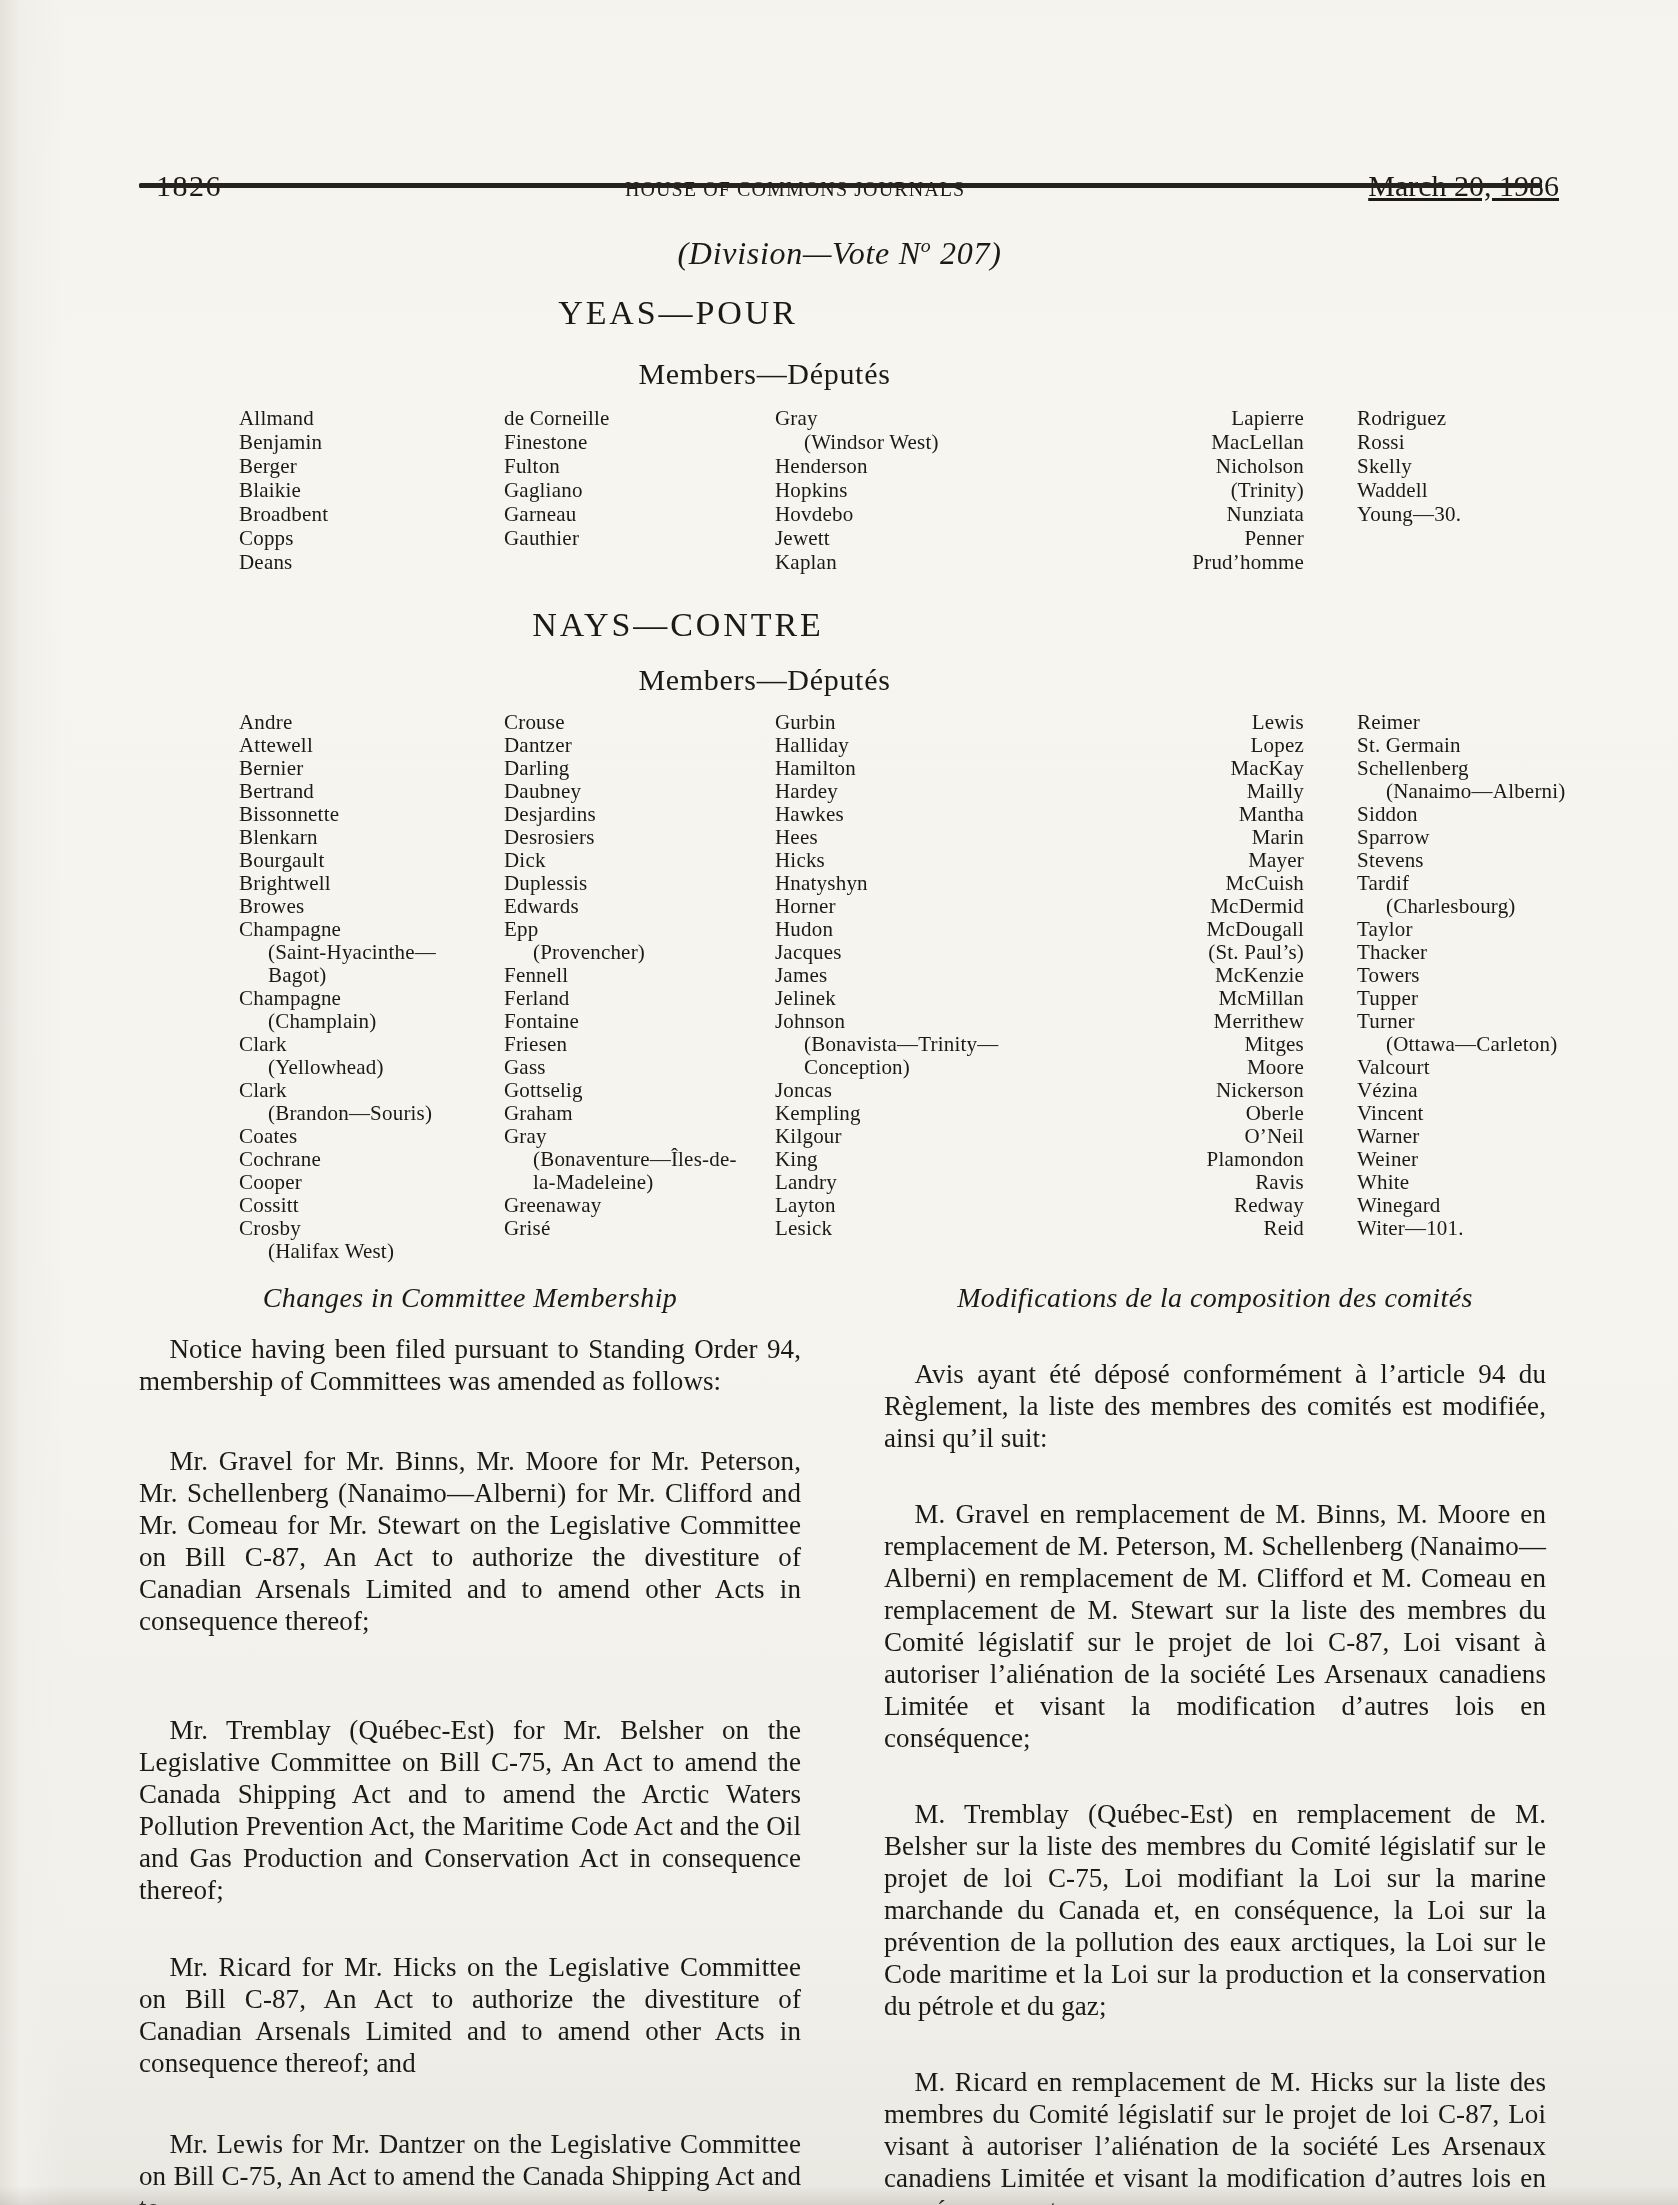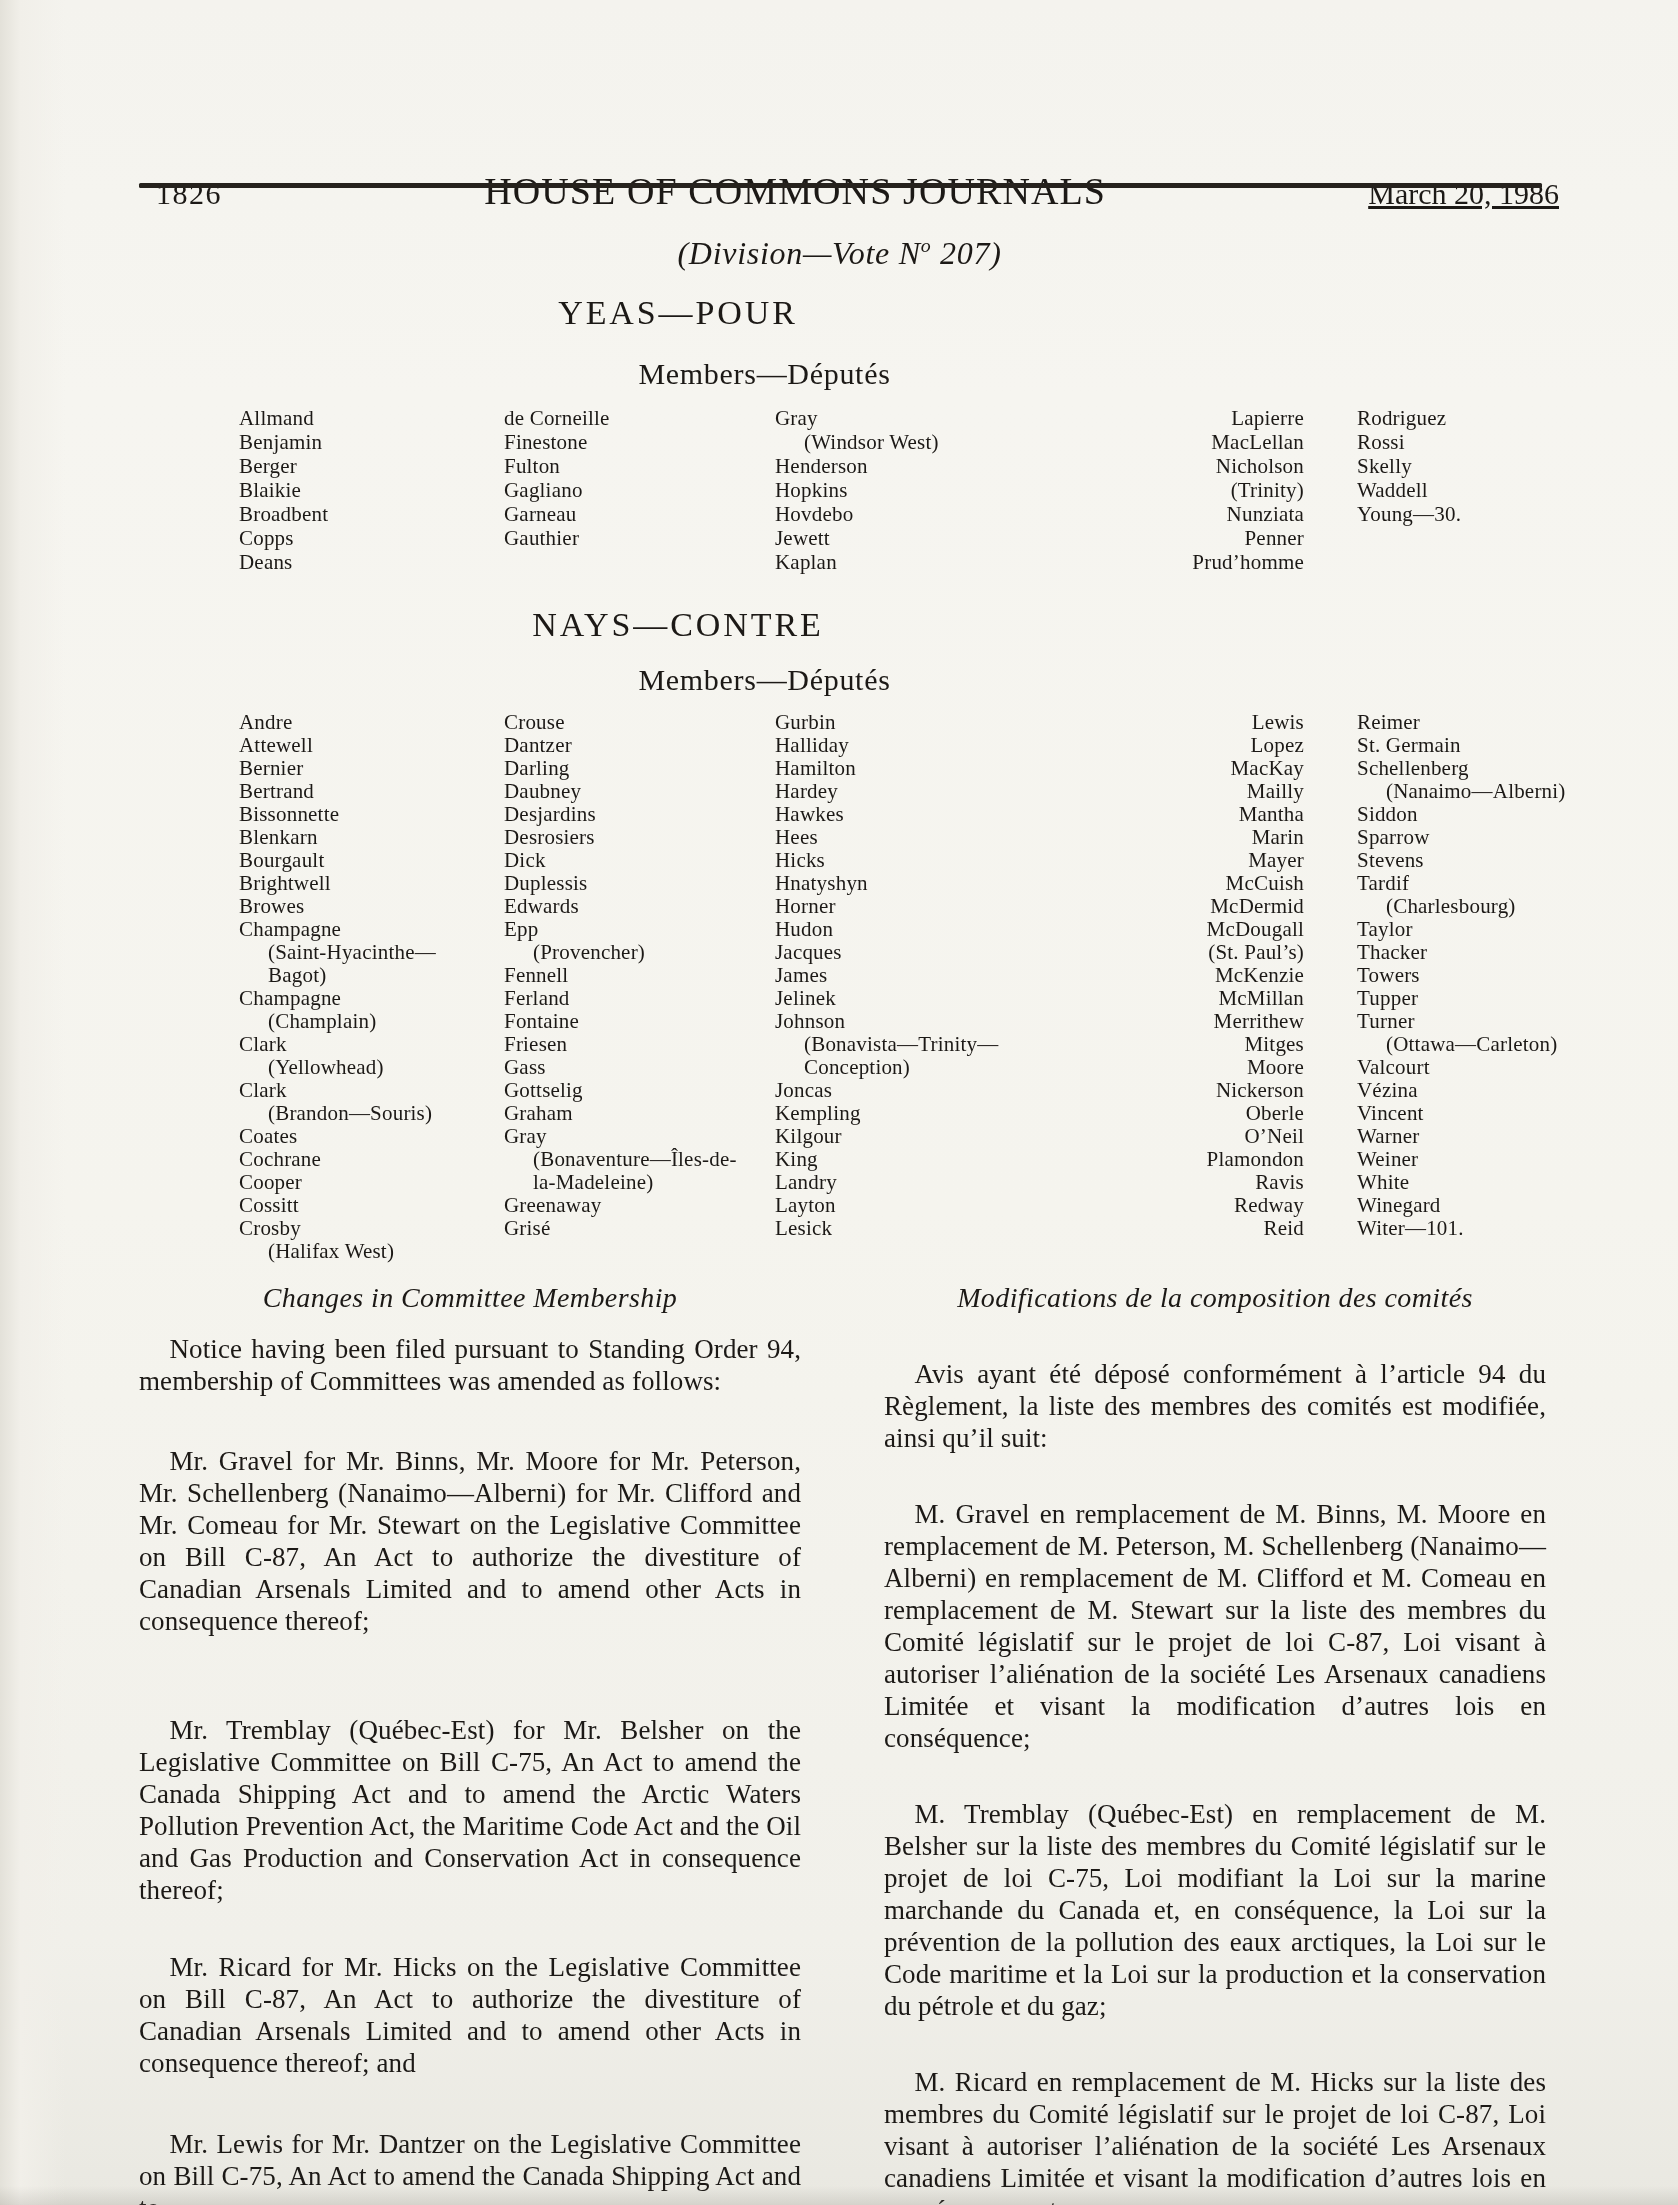--- a/index.html
+++ b/index.html
@@ -13,21 +13,21 @@
     background:
       linear-gradient(90deg, #e3e1d9 0px, #f1efe9 20.3px, rgba(246,245,240,0) 65px),
       linear-gradient(180deg, #f4f3ee 0%, #f6f5f0 18%, #f5f4ee 55%, #f1f0ea 88%, #e9e8e1 100%);
     color:#1c1916;
     overflow:hidden;
   }
   
   .header { position:absolute; left:156px; top:144px; width:1403px;margin-top:25px; }
   .header-row { display:flex; align-items:baseline; }
   .page-number { font-size:30px; letter-spacing:1.5px; }
-  .header-title { flex:1; text-align:center; font-size:38px; letter-spacing:1.1px; }
+  .header-title { flex:1; text-align:center; font-size:20px; letter-spacing:1.1px; }
   .header-date { font-size:30px;text-decoration:underline; }
   .header-rule { position:absolute; left:139px; top:183px; width:1403px; height:5.1px; background:#26221d; border-radius:1.5px; }
   
   .division-title { position:absolute; left:0; top:234px; width:1679px; text-align:center; font-style:italic; font-size:32px; letter-spacing:0.7px; }
   .division-title sup { font-size:0.62em; font-style:italic; }
   .vote-heading { position:absolute; left:0; width:1356px; text-align:center; font-size:34px; letter-spacing:2.9px; }
   .members-label { position:absolute; left:0; width:1529px; text-align:center; font-size:30px; letter-spacing:0.7px; }
   #yeas-heading { top:294px; }
   #yeas-members-label { top:357px; }
   #nays-heading { top:606px; }

